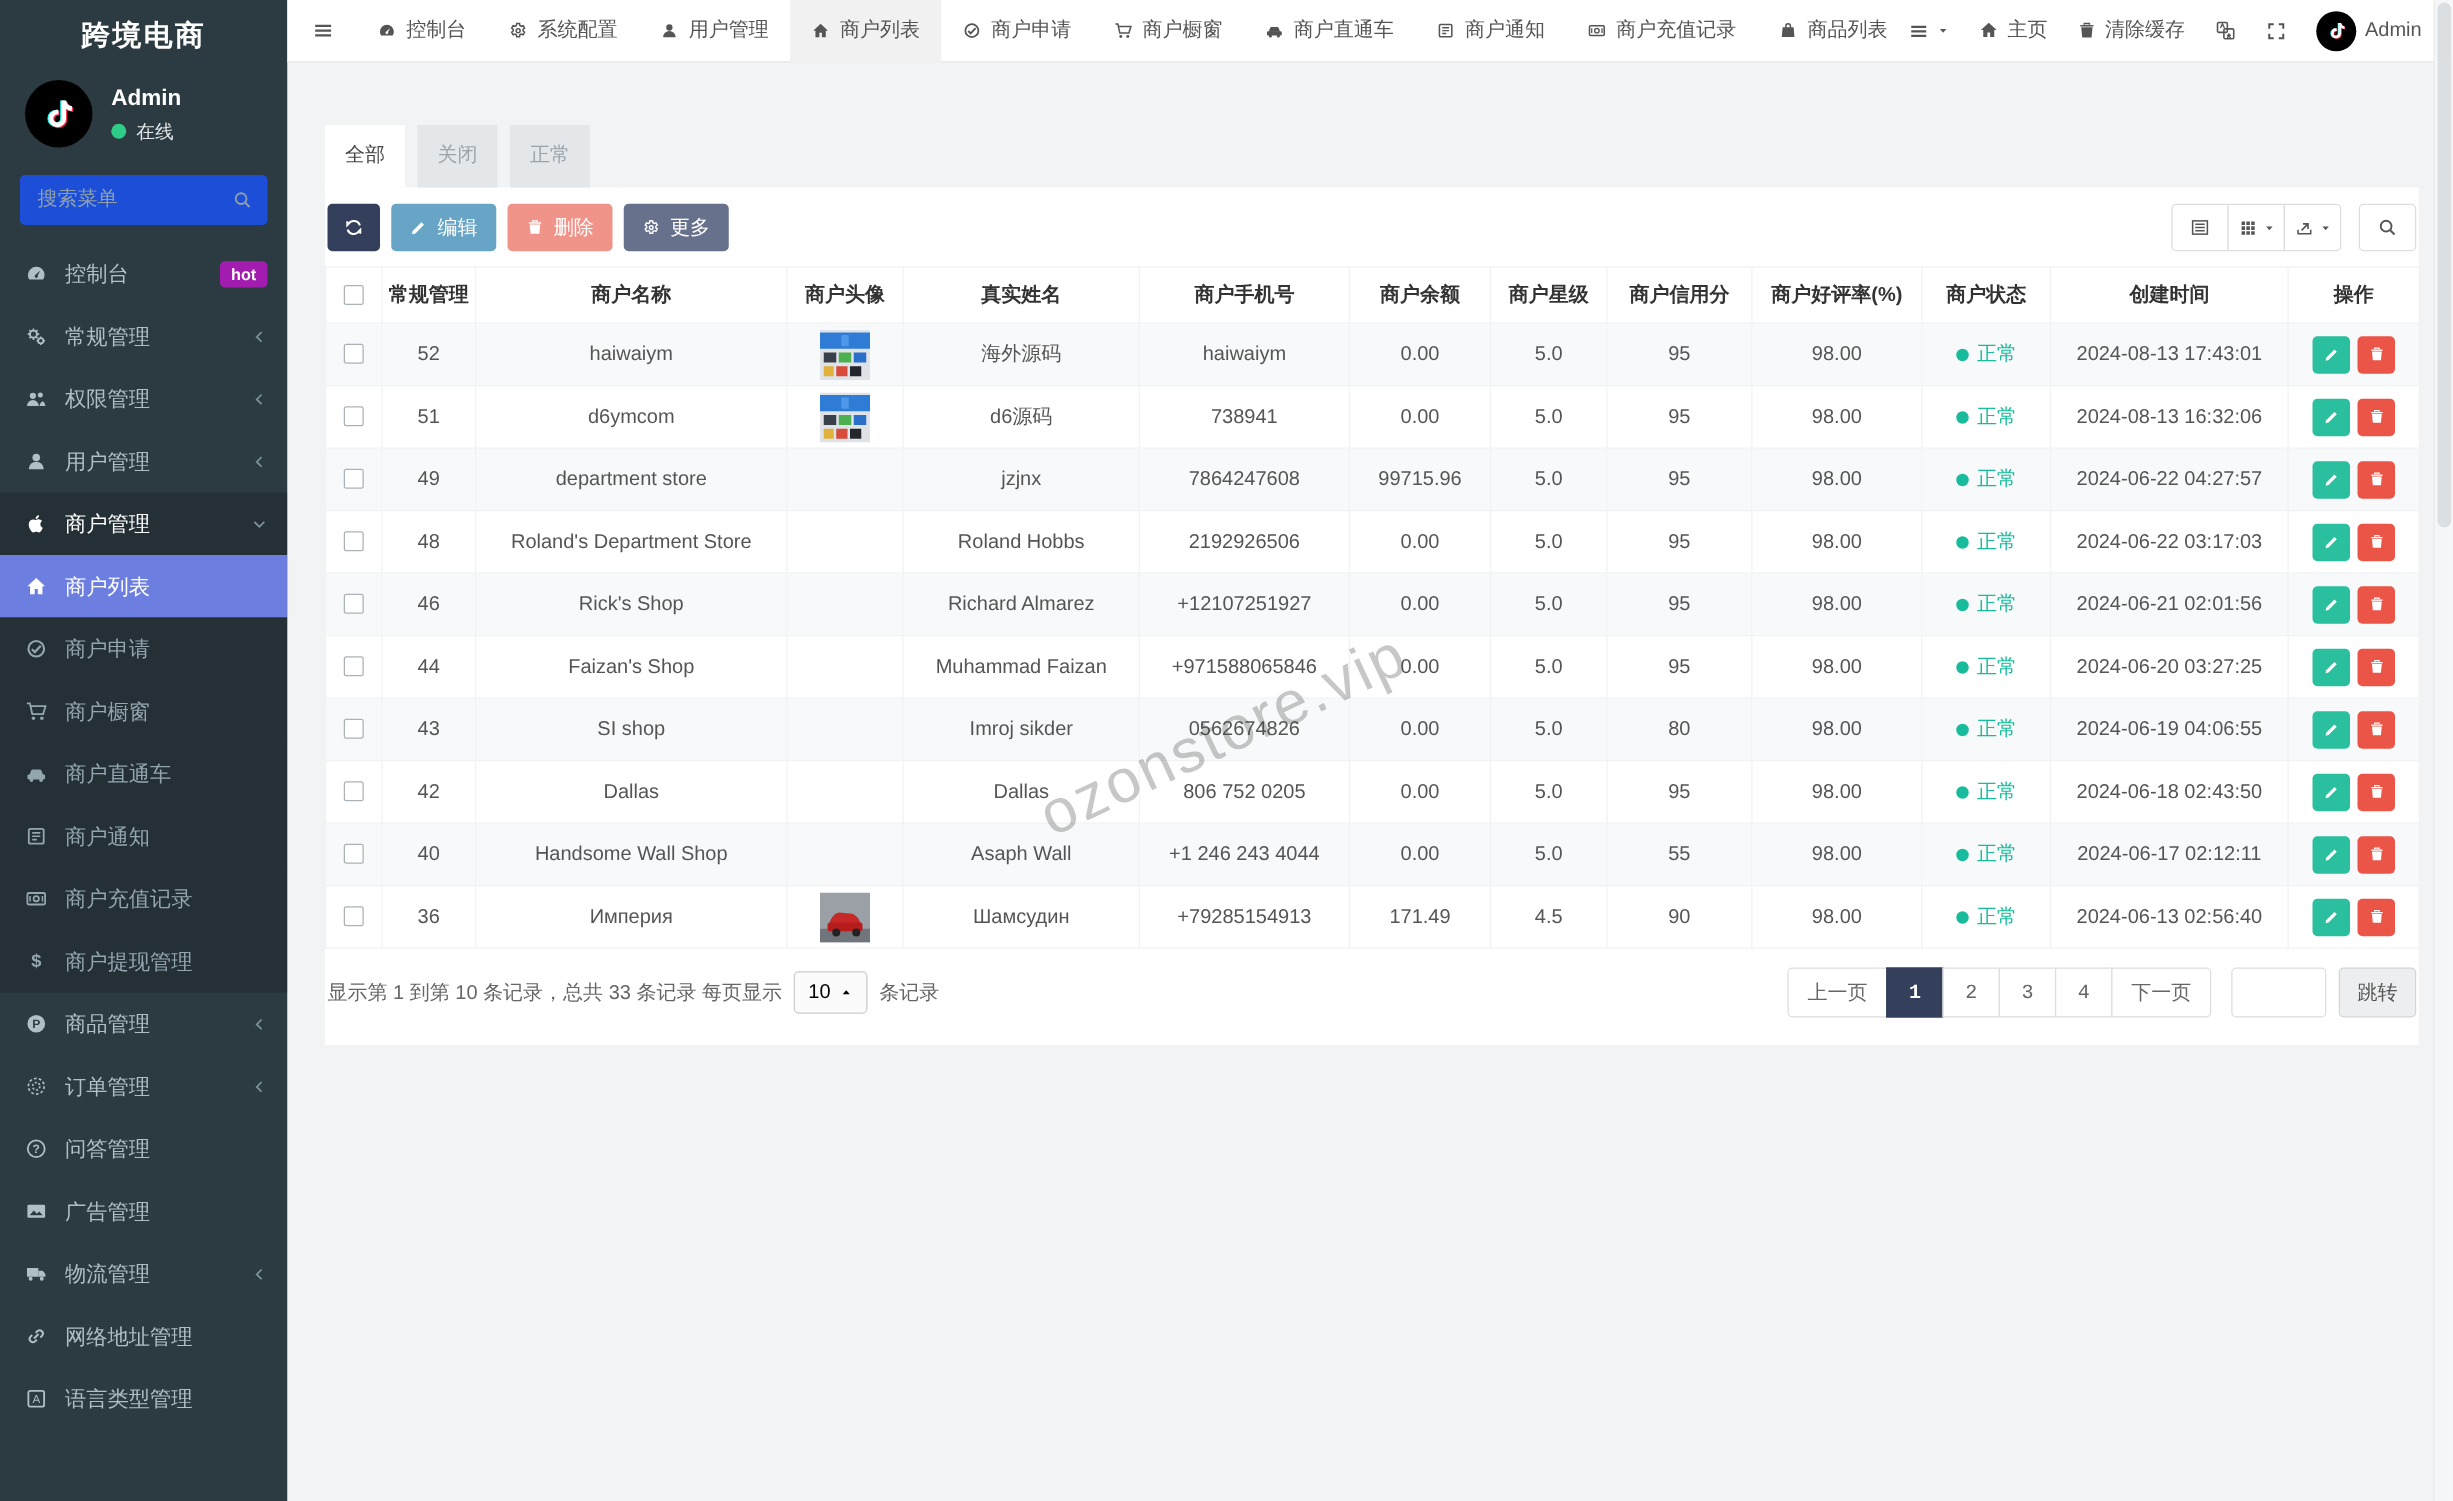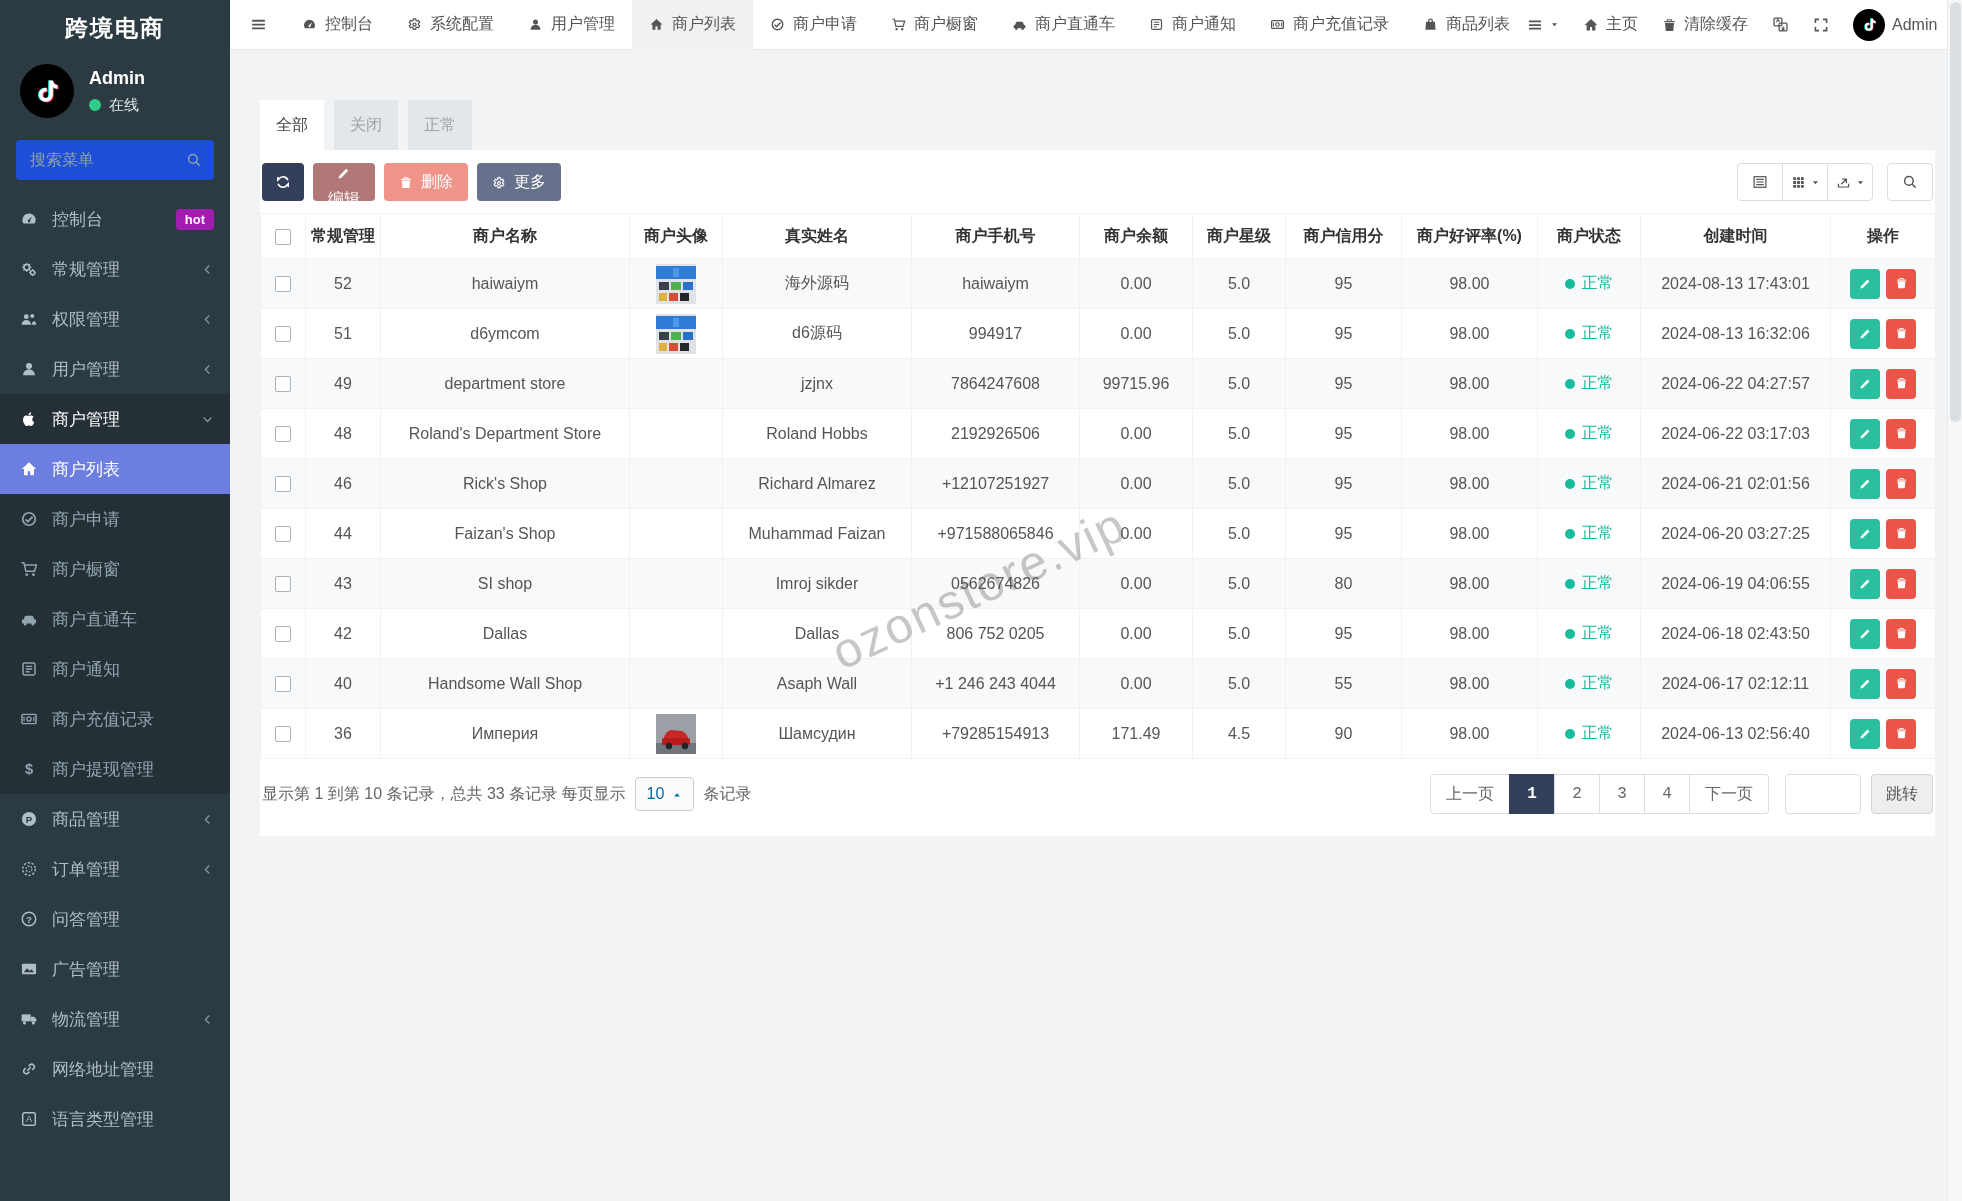--- a/index.html
+++ b/index.html
@@ -60,21 +60,21 @@
   .filter-tabs { display:flex; gap:10px; }
   .ftab { width:64px; height:50px; line-height:50px; text-align:center; font-size:16px;
     color:#9aa4aa; background:#e4e7ea; cursor:pointer; }
   .ftab.active { background:#fff; color:#444; }
   .card { background:#fff; padding-bottom:22px; }
   .toolbar { display:flex; align-items:center; padding:13px 2px 12px; }
   .btn { height:38px; border:none; border-radius:4px; color:#fff; font-size:16px;
     display:inline-flex; align-items:center; gap:8px; padding:0 15px; margin-right:9px; cursor:pointer; }
   .btn .ic { width:15px; height:15px; }
   .btn-refresh { background:#34405b; width:42px; justify-content:center; padding:0; }
-  .btn-edit { background:#7f1d1d; opacity:.6;flex-direction:column; }
+  .btn-edit { background:#0369a1; opacity:.6; }
   .btn-del { background:#e74c3c; opacity:.6; }
   .btn-more { background:#67718c; }
   .view-group { margin-left:auto; display:flex; }
   .vbtn { min-width:46px; height:38px; border:1px solid #ddd; background:#fff; color:#555;
     display:flex; align-items:center; justify-content:center; gap:5px; margin-left:-1px; cursor:pointer; }
   .vbtn:first-child { border-radius:4px 0 0 4px; margin-left:0; }
   .vbtn:last-child { border-radius:0 4px 4px 0; }
   .vbtn.single { border-radius:4px; margin-left:14px; }
 
   table.grid { width:100%; border-collapse:collapse; font-size:16px; color:#555; table-layout:fixed; }
@@ -89,21 +89,21 @@
   .status-ok .dot { background:#18bc9c; }
   .act-btn { width:30px; height:30px; border:none; border-radius:4px; color:#fff; margin:0 3px;
     display:inline-flex; align-items:center; justify-content:center; cursor:pointer; vertical-align:middle; }
   .act-btn .ic { width:14px; height:14px; }
   .act-edit { background:#2abf9e; }
   .act-del { background:#ea5548; }
   .thumb { width:40px; height:40px; vertical-align:middle; }
 
   .pager { display:flex; align-items:center; margin-top:15px; font-size:16px; color:#666; padding:0 2px; }
   .psize { display:inline-flex; align-items:center; gap:8px; border:1px solid #ccc; border-radius:4px;
-    background:#fbfbfb; padding:7px 11px; margin:0 9px; cursor:pointer; color:#0369a1; }
+    background:#fbfbfb; padding:7px 11px; margin:0 9px; cursor:pointer; color:#000000; }
   .psize .ic { width:10px; height:10px; }
   .page-group { margin-left:auto; display:flex;font-family:Liberation Mono, monospace; }
   .pbtn { min-width:46px; height:40px; border:1px solid #ddd; background:#fff; color:#666;
     display:flex; align-items:center; justify-content:center; padding:0 15px; margin-left:-1px;
     cursor:pointer; font-size:16px; }
   .pbtn:first-child { border-radius:4px 0 0 4px; margin-left:0; }
   .pbtn:last-child { border-radius:0 4px 4px 0; }
   .pbtn.active { background:#34405b; border-color:#34405b; color:#fff; font-weight:bold; }
   .jump-input { width:76px; height:40px; border:1px solid #ddd; border-radius:4px; margin-left:16px;
     padding:0 8px; font-size:16px; outline:none; background:#fff; }
@@ -607,21 +607,21 @@
                     <rect y="2" width="40" height="13" fill="#2e7cd6"></rect>
                     <rect x="17" y="4" width="6" height="9" fill="#4f97e8"></rect>
                     <rect x="3" y="18" width="10" height="8" fill="#3a4049"></rect>
                     <rect x="15" y="18" width="10" height="8" fill="#4caf50"></rect>
                     <rect x="27" y="18" width="10" height="8" fill="#2a6fc9"></rect>
                     <rect x="3" y="29" width="8" height="8" fill="#e0b13c"></rect>
                     <rect x="13" y="29" width="9" height="8" fill="#d64b3a"></rect>
                     <rect x="24" y="29" width="9" height="8" fill="#23262b"></rect>
                   </svg></td>
                 <td>d6源码</td>
-                <td>994917</td>
+                <td>738941</td>
                 <td>0.00</td>
                 <td>5.0</td>
                 <td>95</td>
                 <td>98.00</td>
                 <td><span class="status-ok"><span class="dot sm"></span>正常</span></td>
                 <td>2024-08-13 16:32:06</td>
                 <td><button class="act-btn act-edit">
                     <svg class="ic" style="width:13px;height:13px" viewBox="0 0 16 16" fill="currentColor">
                       <path d="M2.4 11.3l8.1-8.1 2.3 2.3-8.1 8.1-2.9.6z"></path>
                     </svg>

